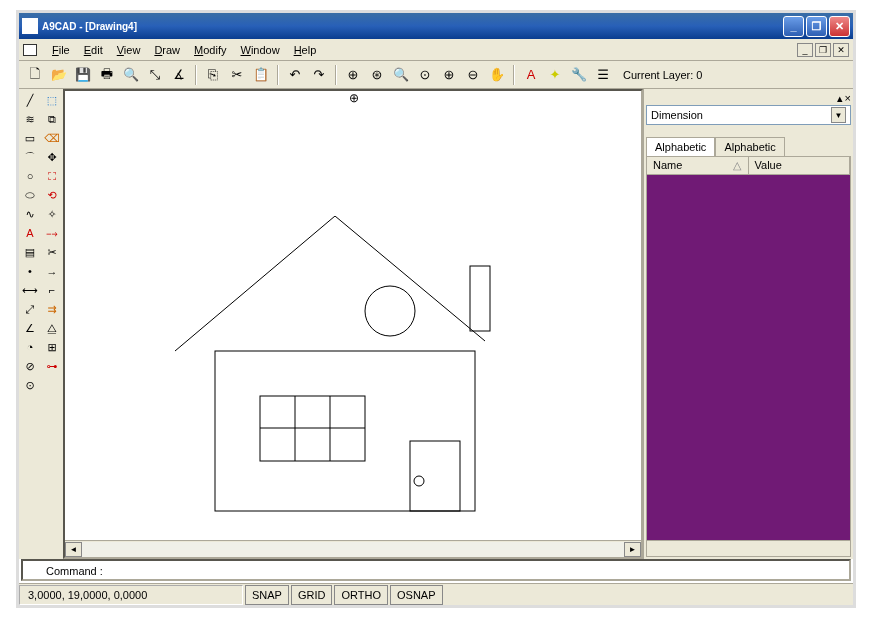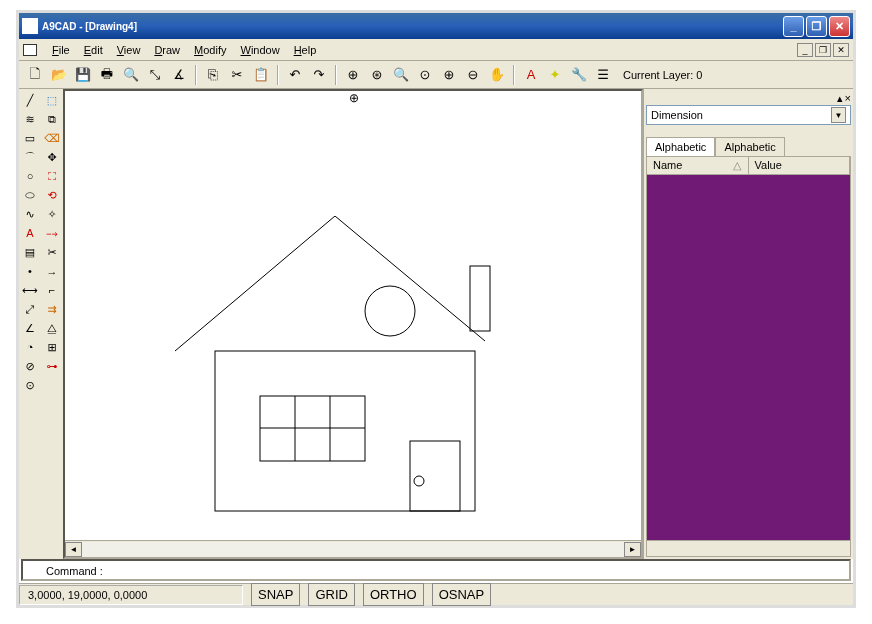--- a/index.html
+++ b/index.html
@@ -41,21 +41,21 @@
 .tab.active{background:#fff}
 .grid{flex:1;background:#701a75;border:1px solid #aca899;min-height:240px}
 .grid-head{display:flex;background:#ece9d8;border-bottom:1px solid #aca899}
 .grid-col{padding:2px 6px;border-right:1px solid #aca899;flex:1;font-size:11px}
 .grid-foot{height:16px;background:#ece9d8;border-top:1px solid #aca899;margin-top:auto}
 .cmdlog{height:58px;background:#fff;border:2px inset #aca899;margin:2px;padding:3px 5px;font-size:11px;line-height:13px}
 .cmdline{height:22px;background:#fff;border:2px inset #aca899;margin:0 2px 2px 2px;padding:2px 23px;font-size:11px;display:flex;align-items:flex-end}
 .statusbar{height:22px;background:#ece9d8;border-top:1px solid #aca899;display:flex;align-items:center;padding:0}
 .status-cell{padding:3px 8px;border:1px inset #fff;height:20px;display:flex;align-items:center}
 .status-coord{width:224px}
-.status-btn{padding:3px 6px;border:1px solid #888;background:#ece9d8;cursor:pointer;margin-left:8px;font-size:13px}
+.status-btn{padding:3px 6px;border:1px solid #888;background:#ece9d8;cursor:pointer;margin-left:2px;font-size:11px}
 .cross{position:absolute;left:284px;top:0;font-size:12px}
 </style>
 </head>
 <body>
 
 <div class="outer">
   <div class="titlebar">
     <span class="titlebar-icon">◧</span>
     <span class="titlebar-text">A9CAD - [Drawing4]</span>
     <div class="win-btns">

